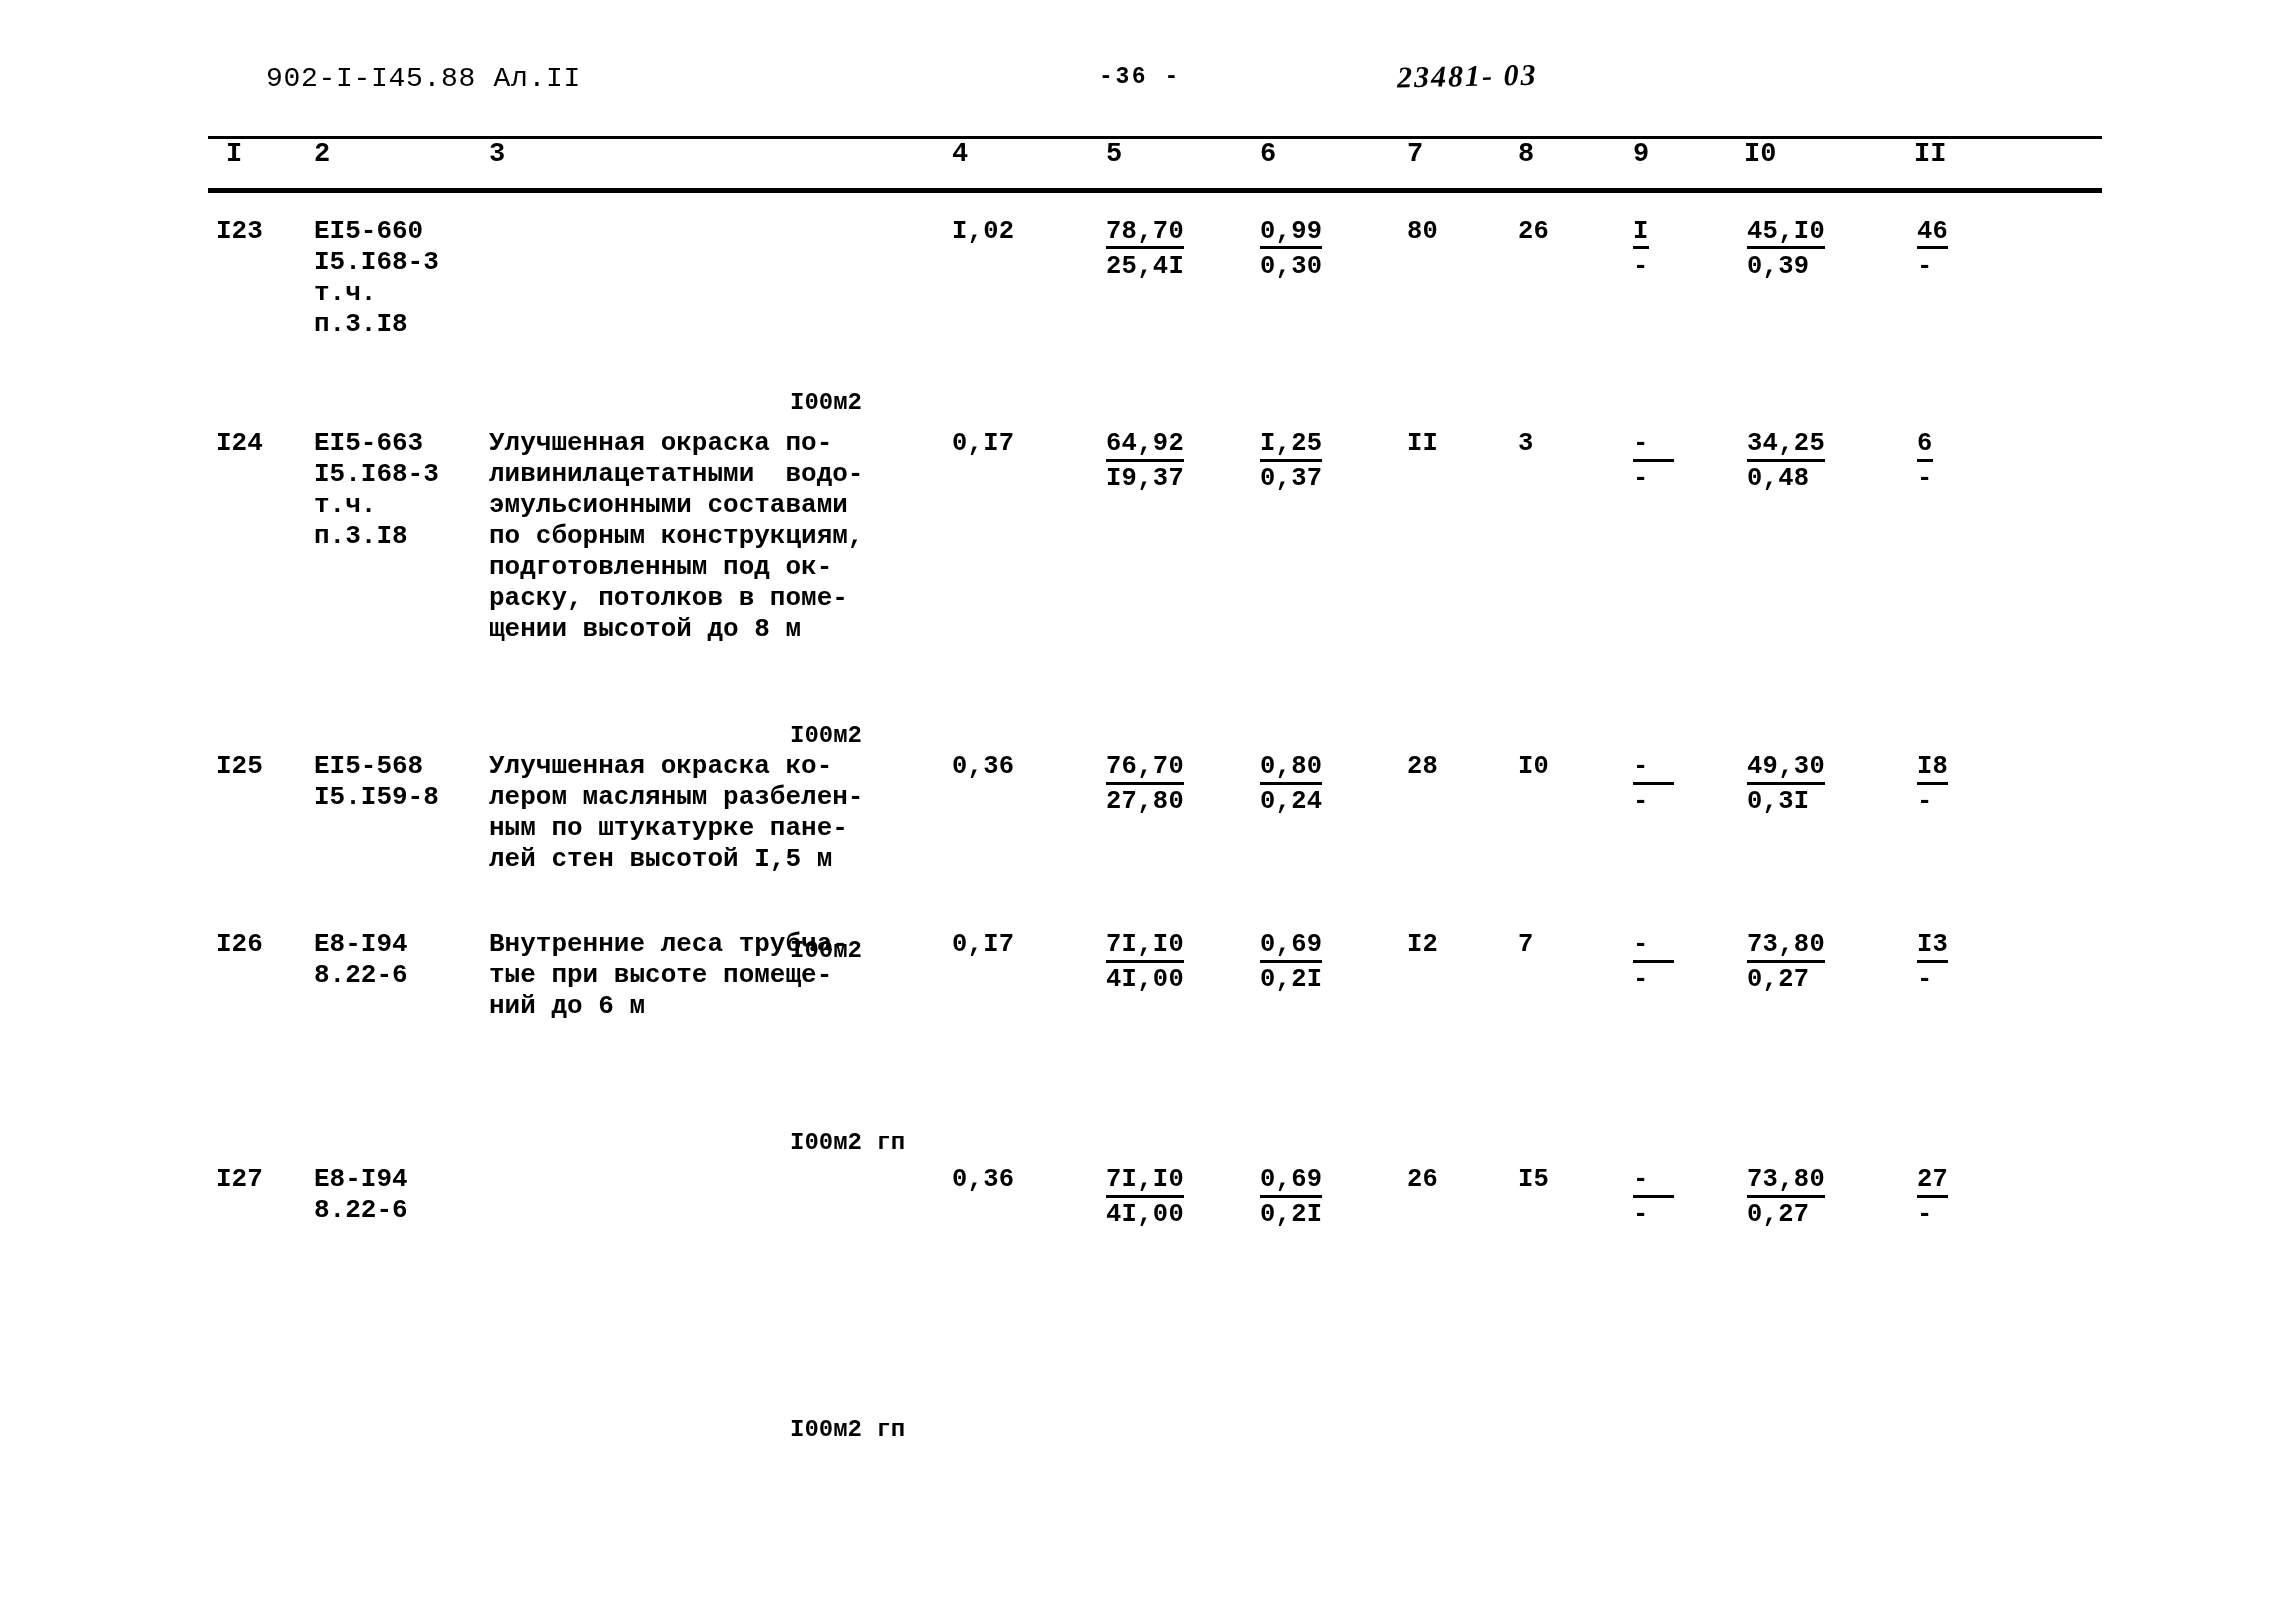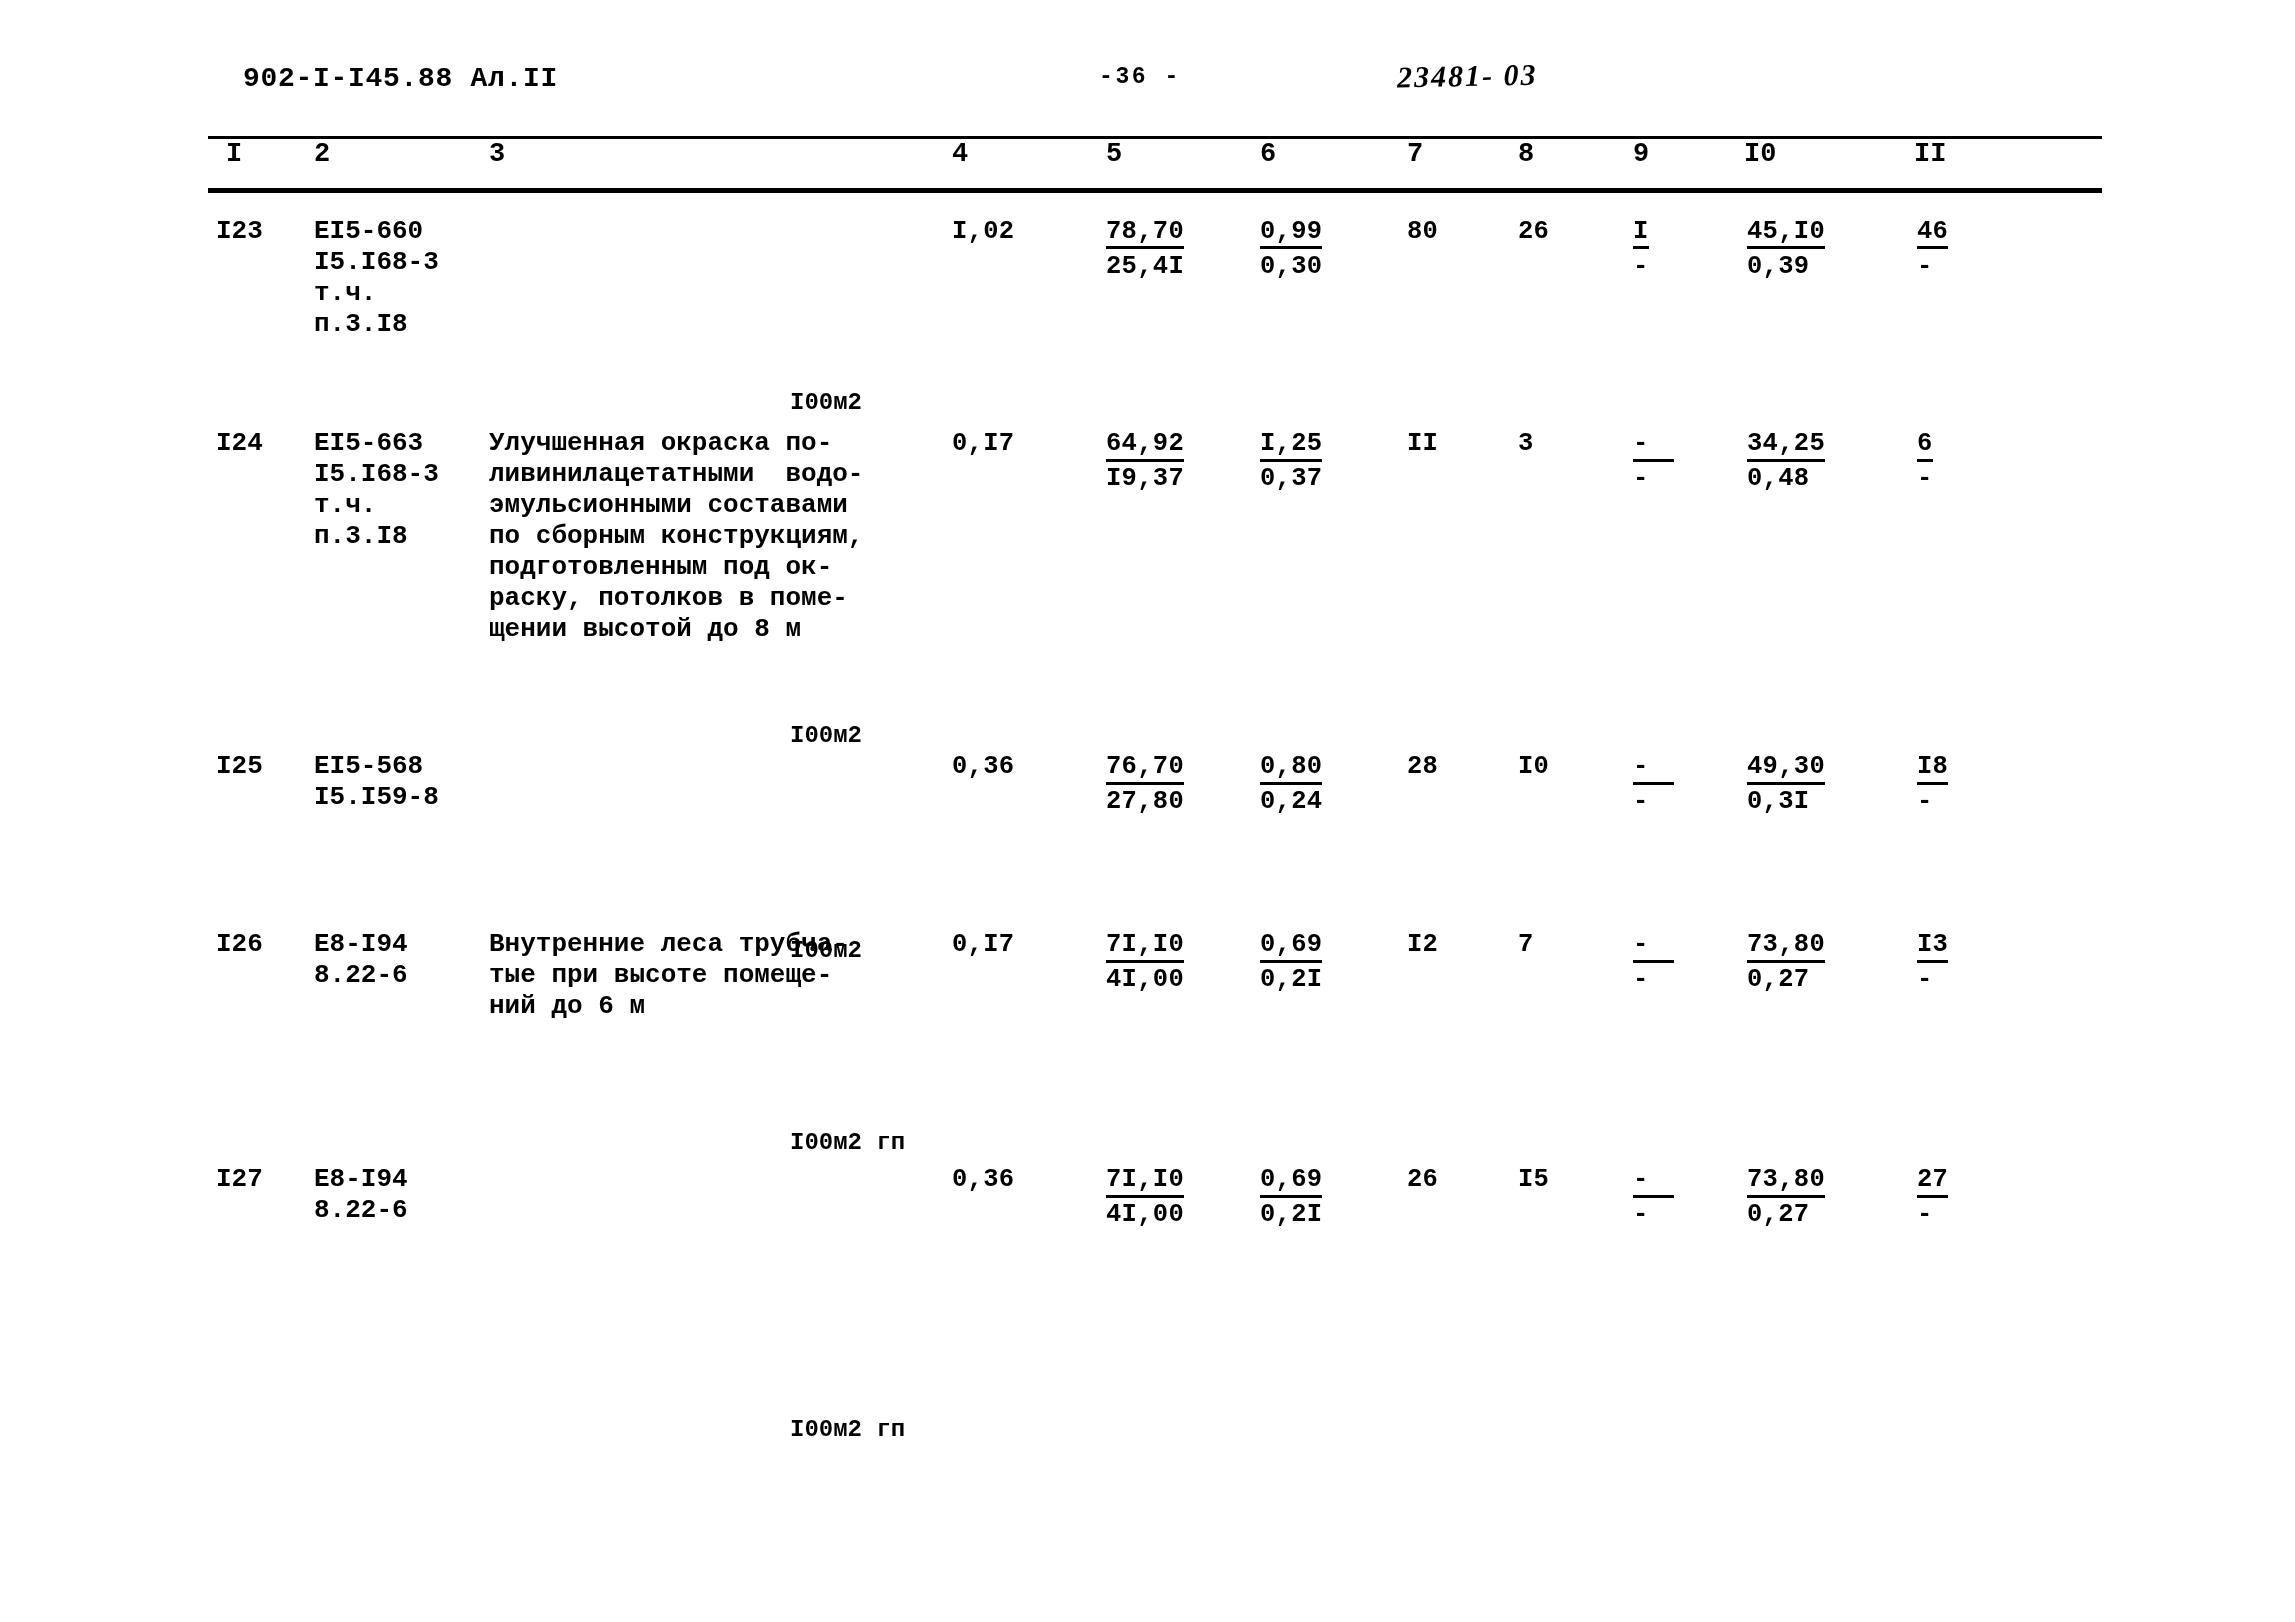--- a/index.html
+++ b/index.html
@@ -19,24 +19,24 @@
   
   .page-header {
     position: absolute;
     left: 0;
     top: 63px;
     width: 2295px;
     height: 46px;
   }
   .doc-code {
     position: absolute;
-    left: 243px;
+    left: 266px;
     top: 0;
     font-size: 28px;
-    font-weight: 700;
+    font-weight: 400;
     letter-spacing: 0.7px;
     white-space: nowrap;
     text-align: center;
   }
   .page-number {
     position: absolute;
     left: 1099px;
     top: 1.3px;
     font-size: 23px;
     font-weight: 700;
@@ -197,20 +197,21 @@
       <div class="cell num c6"><span class="frac"><span class="top">I,25</span><span class="bot">0,37</span></span></div>
       <div class="cell num c7">II</div>
       <div class="cell num c8">3</div>
       <div class="cell num c9"><span class="frac"><span class="dash-top">-</span><span class="bot">-</span></span></div>
       <div class="cell num c10"><span class="frac"><span class="top">34,25</span><span class="bot">0,48</span></span></div>
       <div class="cell num c11"><span class="frac"><span class="top">6</span><span class="bot">-</span></span></div>
     </div>
     <div class="row" style="position: absolute; left: 0px; top: 523px; width: 2295px; height: 196px; margin-top: 32px;">
       <div class="cell c1">I25</div>
       <div class="cell c2"><span class="desc-line">EI5-568</span><span class="desc-line">I5.I59-8</span></div>
+      <div class="cell c3"><span class="desc-line">Улучшенная окраска ко-</span><span class="desc-line">лером масляным разбелен-</span><span class="desc-line">ным по штукатурке пане-</span><span class="desc-line">лей стен высотой I,5 м</span></div>
       <div class="unit" style="top: 186px;">I00м2</div>
       <div class="cell num c4">0,36</div>
       <div class="cell num c5"><span class="frac"><span class="top">76,70</span><span class="bot">27,80</span></span></div>
       <div class="cell num c6"><span class="frac"><span class="top">0,80</span><span class="bot">0,24</span></span></div>
       <div class="cell num c7">28</div>
       <div class="cell num c8">I0</div>
       <div class="cell num c9"><span class="frac"><span class="dash-top">-</span><span class="bot">-</span></span></div>
       <div class="cell num c10"><span class="frac"><span class="top">49,30</span><span class="bot">0,3I</span></span></div>
       <div class="cell num c11"><span class="frac"><span class="top">I8</span><span class="bot">-</span></span></div>
     </div>

